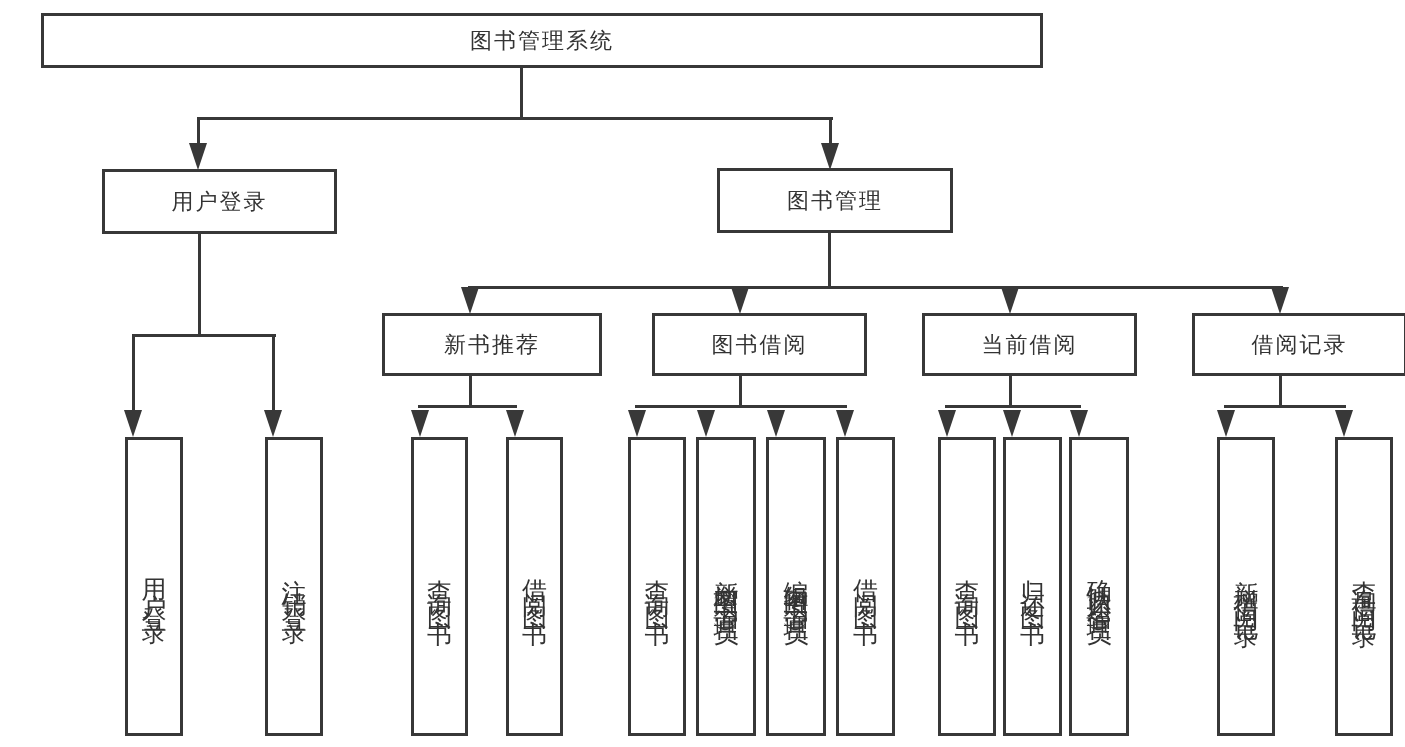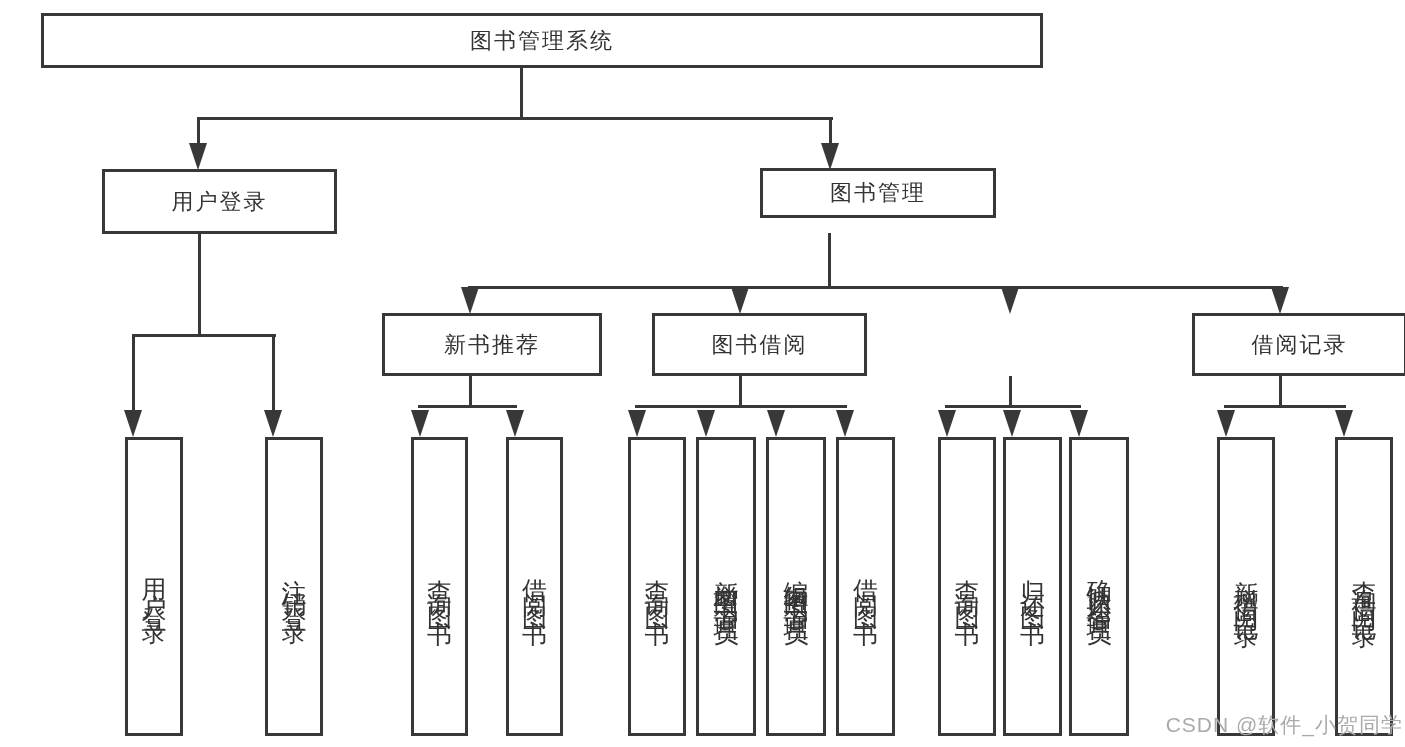--- a/index.html
+++ b/index.html
@@ -66,28 +66,31 @@
   <div class="hline" style="left:1224px;top:405px;width:122px;height:3px"></div>
   <div class="arrow" style="left:1217px;top:410px"></div>
   <div class="arrow" style="left:1335px;top:410px"></div>
 
   <div class="box h" style="left:21px;top:13px;width:1002px;height:55px">
     <span>图书管理系统</span>
   </div>
   <div class="box h" style="left:82px;top:169px;width:235px;height:65px">
     <span>用户登录</span>
   </div>
-  <div class="box h" style="left:740px;top:168px;width:236px;height:50px">
+  <div class="box h" style="left:697px;top:168px;width:236px;height:65px">
     <span>图书管理</span>
   </div>
   <div class="box h" style="left:362px;top:313px;width:220px;height:63px">
     <span>新书推荐</span>
   </div>
   <div class="box h" style="left:632px;top:313px;width:215px;height:63px">
     <span>图书借阅</span>
+  </div>
+  <div class="box h" style="left:902px;top:313px;width:215px;height:63px">
+    <span>当前借阅</span>
   </div>
   <div class="box h" style="left:1172px;top:313px;width:215px;height:63px">
     <span>借阅记录</span>
   </div>
 
   <div class="box v" style="left:105px;top:437px;width:58px;height:299px">
     <span>用户登录</span>
   </div>
   <div class="box v" style="left:245px;top:437px;width:58px;height:299px">
     <span>注销登录</span>
@@ -123,15 +126,14 @@
     <span>确认归还（管理员）</span>
   </div>
 
   <div class="box v ls6" style="left:1197px;top:437px;width:58px;height:299px">
     <span>新增借阅记录</span>
   </div>
   <div class="box v ls6" style="left:1315px;top:437px;width:58px;height:299px">
     <span>查询借阅记录</span>
   </div>
 
-  <div class="watermark">CSDN @软件_小贺同学</div>
 
 </div>
 
 </body></html>

